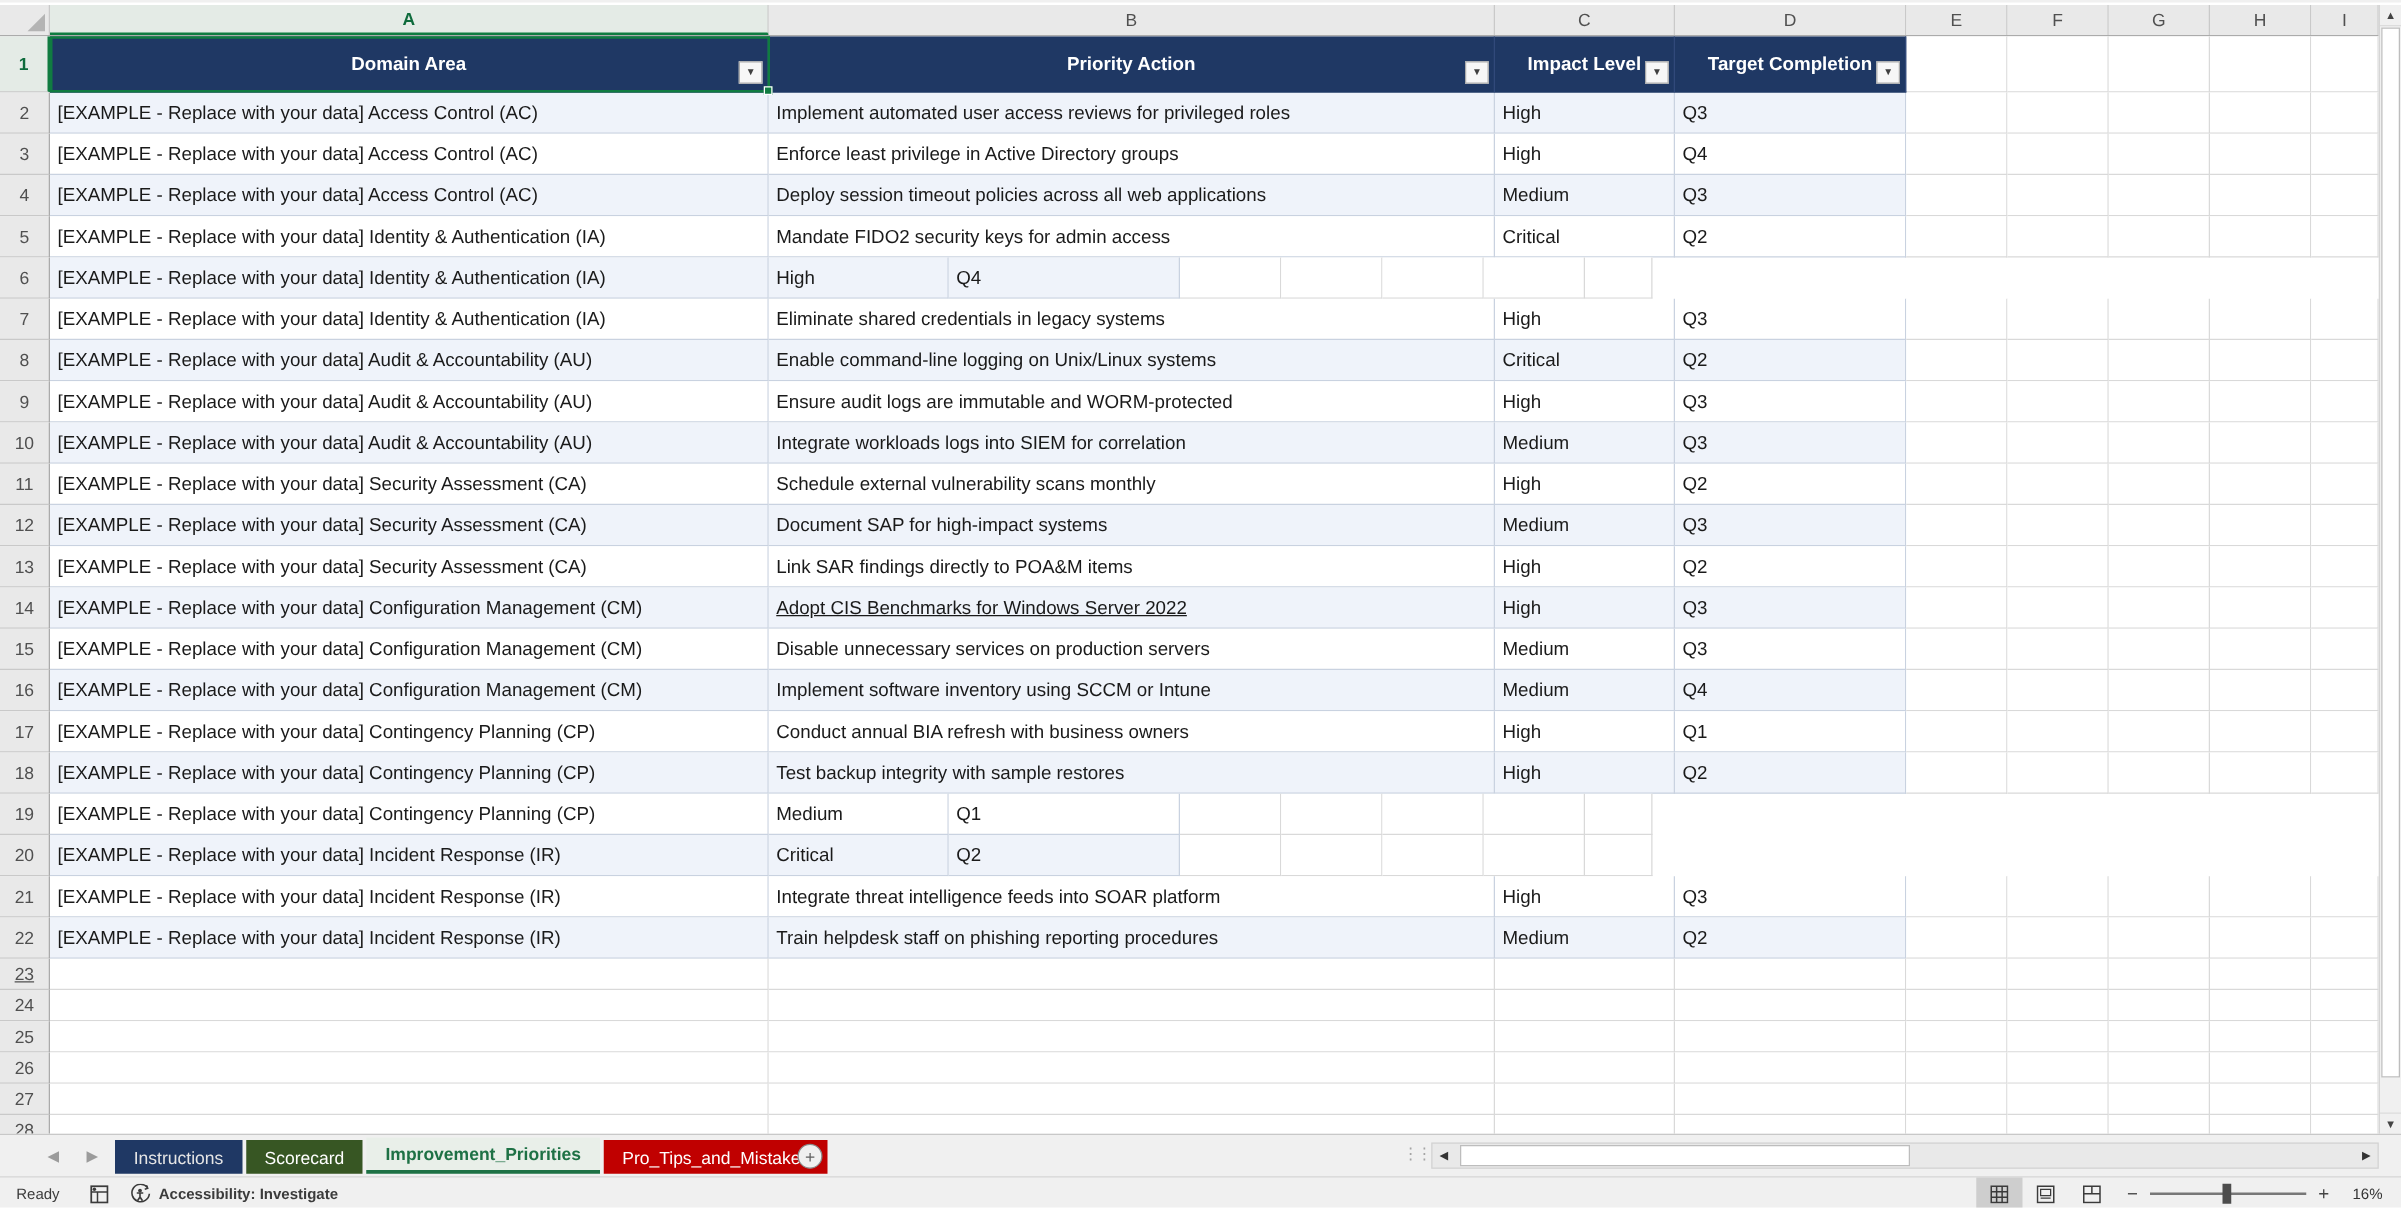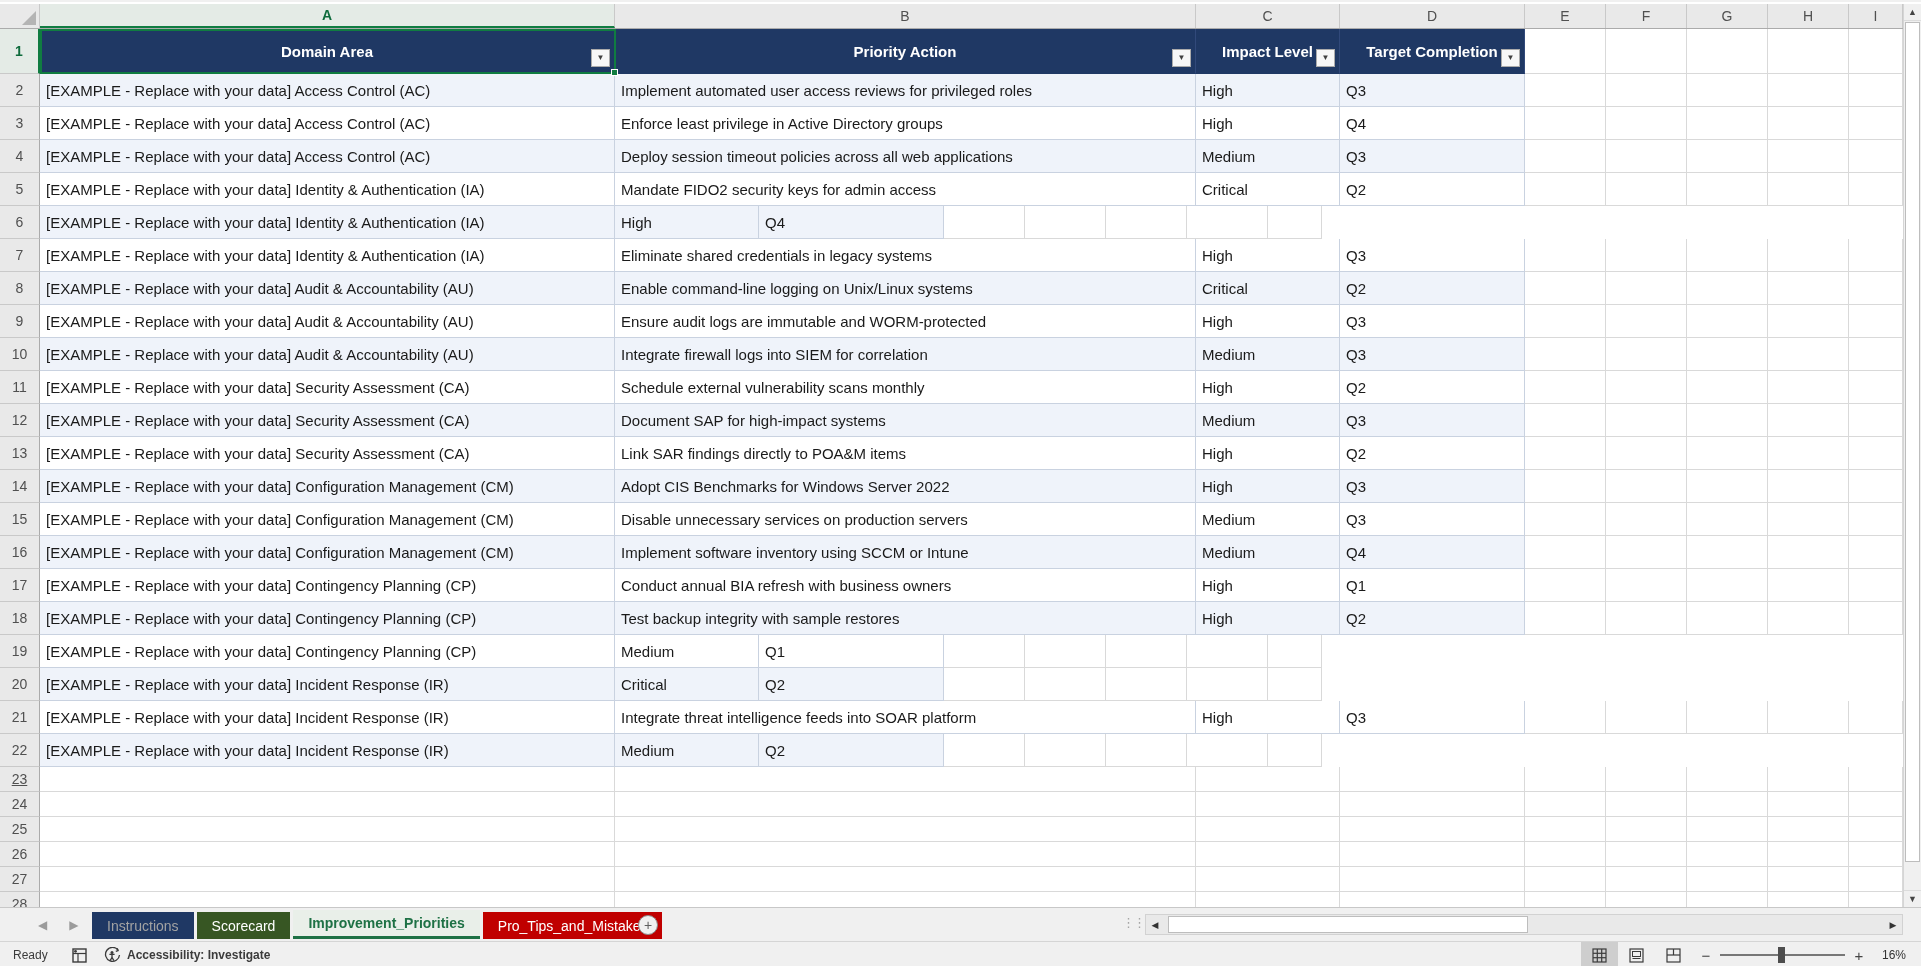--- a/index.html
+++ b/index.html
@@ -242,21 +242,21 @@
           <div class="cell tbl" style="width: 144px;">High</div>
           <div class="cell tbl" style="width: 185px;">Q3</div>
           <div class="cell" style="width: 81px;"></div>
           <div class="cell" style="width: 81px;"></div>
           <div class="cell" style="width: 81px;"></div>
           <div class="cell" style="width: 81px;"></div>
           <div class="cell" style="width: 54px;"></div>
         </div>
         <div class="row" style="height: 33px;">
           <div class="cell tbl band" style="width: 575px;">[EXAMPLE - Replace with your data] Audit &amp; Accountability (AU)</div>
-          <div class="cell tbl band" style="width: 581px;">Integrate firewall logs into SIEM for correlation</div>
+          <div class="cell tbl band" style="width: 581px;">Integrate workloads logs into SIEM for correlation</div>
           <div class="cell tbl band" style="width: 144px;">Medium</div>
           <div class="cell tbl band" style="width: 185px;">Q3</div>
           <div class="cell" style="width: 81px;"></div>
           <div class="cell" style="width: 81px;"></div>
           <div class="cell" style="width: 81px;"></div>
           <div class="cell" style="width: 81px;"></div>
           <div class="cell" style="width: 54px;"></div>
         </div>
         <div class="row" style="height: 33px;">
           <div class="cell tbl" style="width: 575px;">[EXAMPLE - Replace with your data] Security Assessment (CA)</div>
@@ -286,21 +286,21 @@
           <div class="cell tbl" style="width: 144px;">High</div>
           <div class="cell tbl" style="width: 185px;">Q2</div>
           <div class="cell" style="width: 81px;"></div>
           <div class="cell" style="width: 81px;"></div>
           <div class="cell" style="width: 81px;"></div>
           <div class="cell" style="width: 81px;"></div>
           <div class="cell" style="width: 54px;"></div>
         </div>
         <div class="row" style="height: 33px;">
           <div class="cell tbl band" style="width: 575px;">[EXAMPLE - Replace with your data] Configuration Management (CM)</div>
-          <div class="cell tbl band" style="width: 581px;">Adopt CIS Benchmarks for Windows Server 2022</div>
+          <div class="cell tbl band" style="width: 581px; text-decoration: underline;">Adopt CIS Benchmarks for Windows Server 2022</div>
           <div class="cell tbl band" style="width: 144px;">High</div>
           <div class="cell tbl band" style="width: 185px;">Q3</div>
           <div class="cell" style="width: 81px;"></div>
           <div class="cell" style="width: 81px;"></div>
           <div class="cell" style="width: 81px;"></div>
           <div class="cell" style="width: 81px;"></div>
           <div class="cell" style="width: 54px;"></div>
         </div>
         <div class="row" style="height: 33px;">
           <div class="cell tbl" style="width: 575px;">[EXAMPLE - Replace with your data] Configuration Management (CM)</div>
@@ -372,20 +372,21 @@
           <div class="cell tbl" style="width: 144px;">High</div>
           <div class="cell tbl" style="width: 185px;">Q3</div>
           <div class="cell" style="width: 81px;"></div>
           <div class="cell" style="width: 81px;"></div>
           <div class="cell" style="width: 81px;"></div>
           <div class="cell" style="width: 81px;"></div>
           <div class="cell" style="width: 54px;"></div>
         </div>
         <div class="row" style="height: 33px;">
           <div class="cell tbl band" style="width: 575px;">[EXAMPLE - Replace with your data] Incident Response (IR)</div>
+          <div class="cell tbl band" style="width: 581px;">Train helpdesk staff on phishing reporting procedures</div>
           <div class="cell tbl band" style="width: 144px;">Medium</div>
           <div class="cell tbl band" style="width: 185px;">Q2</div>
           <div class="cell" style="width: 81px;"></div>
           <div class="cell" style="width: 81px;"></div>
           <div class="cell" style="width: 81px;"></div>
           <div class="cell" style="width: 81px;"></div>
           <div class="cell" style="width: 54px;"></div>
         </div>
         <div class="row" style="height: 25px;">
           <div class="cell" style="width: 575px;"></div>
@@ -465,21 +466,21 @@
     <div class="vthumb"></div>
     <div class="vbtn down">▼</div>
   </div>
 
   <div class="tabbar">
     <div class="tabnav">
       <span>◀</span>
       <span>▶</span>
     </div>
     <div class="tabs" id="tabs">
-        <div class="tab" style="background: rgb(31, 56, 100); color: #a3a3a3;">Instructions</div>
+        <div class="tab" style="background: rgb(31, 56, 100); color: #e5e5e5;">Instructions</div>
         <div class="tab" style="background: rgb(55, 86, 35); color: rgb(255, 255, 255);">Scorecard</div>
         <div class="tab active" style="background: rgb(233, 239, 233); color: rgb(30, 113, 69);">Improvement_Priorities</div>
         <div class="tab" style="background: rgb(192, 0, 0); color: rgb(255, 255, 255);">Pro_Tips_and_Mistakes</div>
       </div>
     <div class="addsheet">+</div>
     <div class="grip">⋮⋮</div>
     <div class="hscroll">
       <div class="hbtn left">◀</div>
       <div class="hthumb"></div>
       <div class="hbtn right">▶</div>

